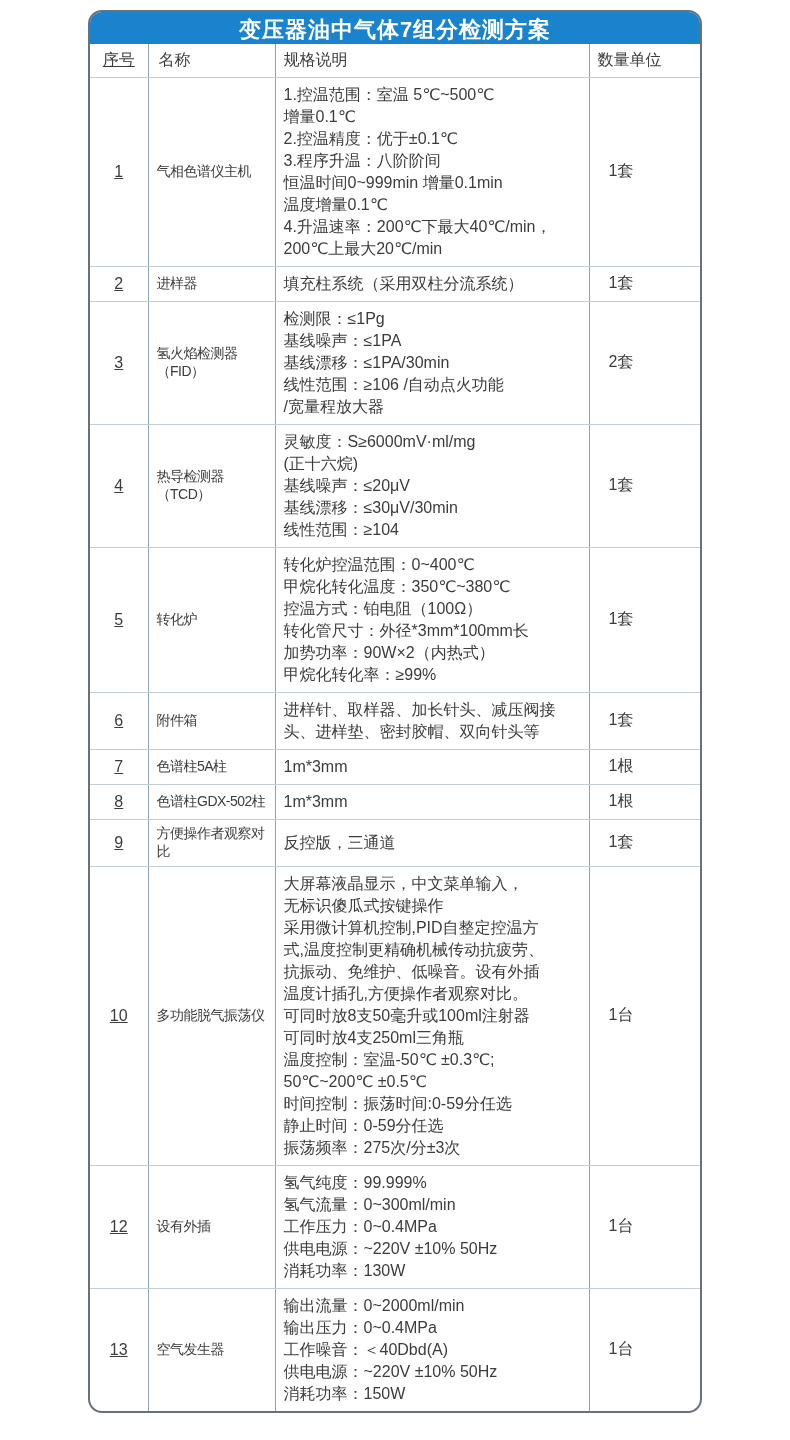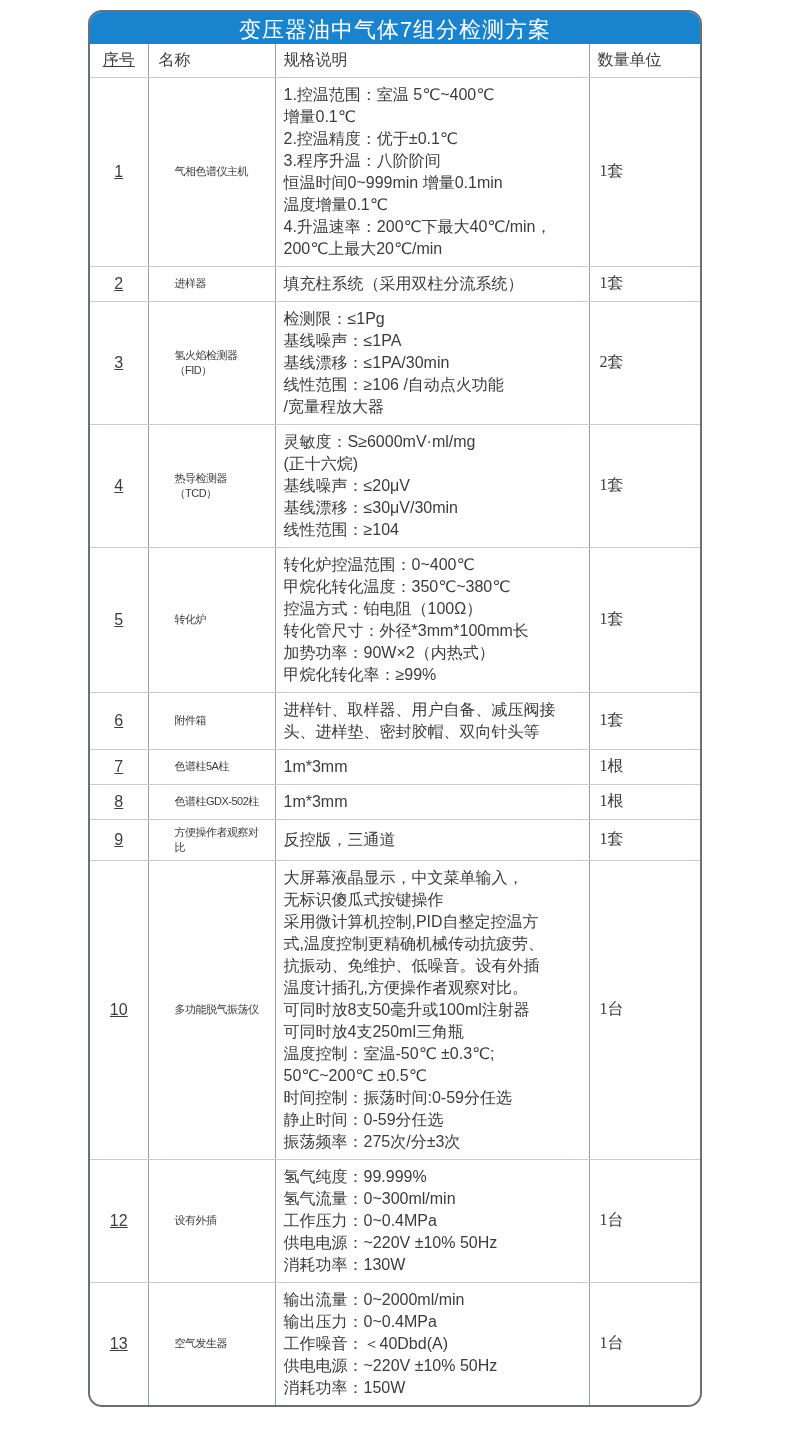--- a/index.html
+++ b/index.html
@@ -23,21 +23,21 @@
     margin:10px auto 0 auto;
     border:2px solid var(--card-border);
     border-radius:14px;
     overflow:hidden;
     background:#ffffff;
   }
   .title-bar{
     background:var(--title-bg);
     color:var(--title-text);
     font-size:22px;
-    font-weight:normal;
+    font-weight:bold;
     text-align:center;
     height:32px;
     line-height:36px;
     letter-spacing:1px;
   }
   table.spec{
     border-collapse:collapse;
     width:100%;
     table-layout:fixed;
   }
@@ -50,36 +50,36 @@
     border-top:1px solid var(--grid-h);
     border-bottom:1px solid var(--grid-h);
     vertical-align:middle;
     font-size:16px;
     font-weight:normal;
     color:var(--text);
     padding:5px 8px;
     text-align:left;
   }
   .spec th:first-child,.spec td:first-child{border-left:none;}
-  .spec th:last-child,.spec td:last-child{border-right:none;font-family:Liberation Serif, serif;}
+  .spec th:last-child,.spec td:last-child{border-right:none;}
   .spec thead th{border-top:none;height:33px;}
   .spec tr:last-child td{border-bottom:none;}
   .spec th.cell-no,.spec td.cell-no{text-align:center;padding:5px 2px;text-decoration:underline;}
   .spec td.cell-name{
-    font-size:11px;
+    font-size:14px;
     letter-spacing:-0.5px;
-    padding-left:26px;
+    padding-left:8px;
   }
   .spec th.h-name{padding-left:10px;}
   .spec td.cell-spec{
     white-space:pre-line;
     line-height:22px;
     padding-top:6px;padding-bottom:6px;
   }
-  .spec td.cell-qty{padding-left:10px;}
+  .spec td.cell-qty{padding-left:19px;}
   .spec td{height:32px;}
 </style>
 </head>
 <body>
 
 <div class="page">
   <div class="card">
     <div class="title-bar">变压器油中气体7组分检测方案</div>
     <table class="spec">
       <colgroup>
@@ -93,21 +93,21 @@
           <th class="cell-no">序号</th>
           <th class="h-name">名称</th>
           <th>规格说明</th>
           <th>数量单位</th>
         </tr>
       </thead>
       <tbody>
           <tr>
             <td class="cell-no">1</td>
             <td class="cell-name">气相色谱仪主机</td>
-            <td class="cell-spec">1.控温范围：室温 5℃~400℃
+            <td class="cell-spec">1.控温范围：室温 5℃~500℃
 增量0.1℃
 2.控温精度：优于±0.1℃
 3.程序升温：八阶阶间
 恒温时间0~999min 增量0.1min
 温度增量0.1℃
 4.升温速率：200℃下最大40℃/min，
 200℃上最大20℃/min</td>
             <td class="cell-qty">1套</td>
           </tr>
           <tr>
@@ -143,21 +143,21 @@
 甲烷化转化温度：350℃~380℃
 控温方式：铂电阻（100Ω）
 转化管尺寸：外径*3mm*100mm长
 加势功率：90W×2（内热式）
 甲烷化转化率：≥99%</td>
             <td class="cell-qty">1套</td>
           </tr>
           <tr>
             <td class="cell-no">6</td>
             <td class="cell-name">附件箱</td>
-            <td class="cell-spec">进样针、取样器、用户自备、减压阀接头、进样垫、密封胶帽、双向针头等</td>
+            <td class="cell-spec">进样针、取样器、加长针头、减压阀接头、进样垫、密封胶帽、双向针头等</td>
             <td class="cell-qty">1套</td>
           </tr>
           <tr>
             <td class="cell-no">7</td>
             <td class="cell-name">色谱柱5A柱</td>
             <td class="cell-spec">1m*3mm</td>
             <td class="cell-qty">1根</td>
           </tr>
           <tr>
             <td class="cell-no">8</td>

